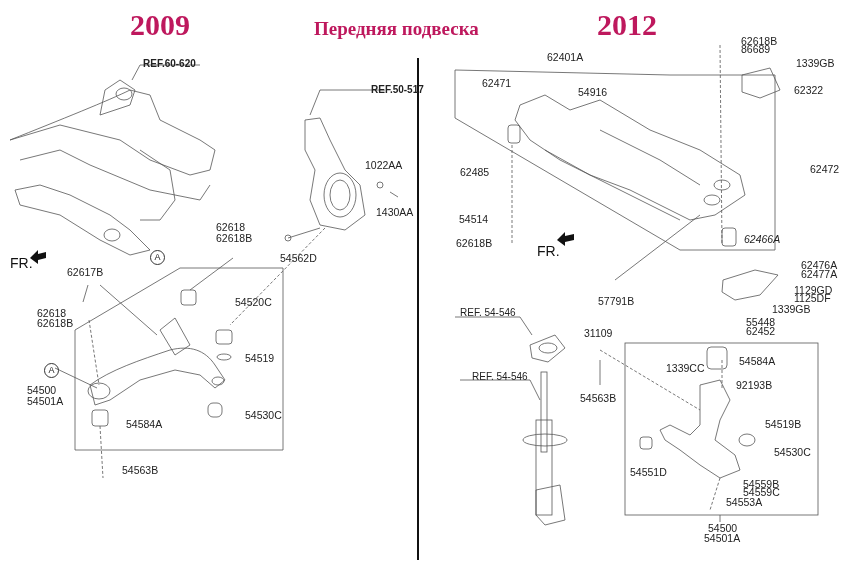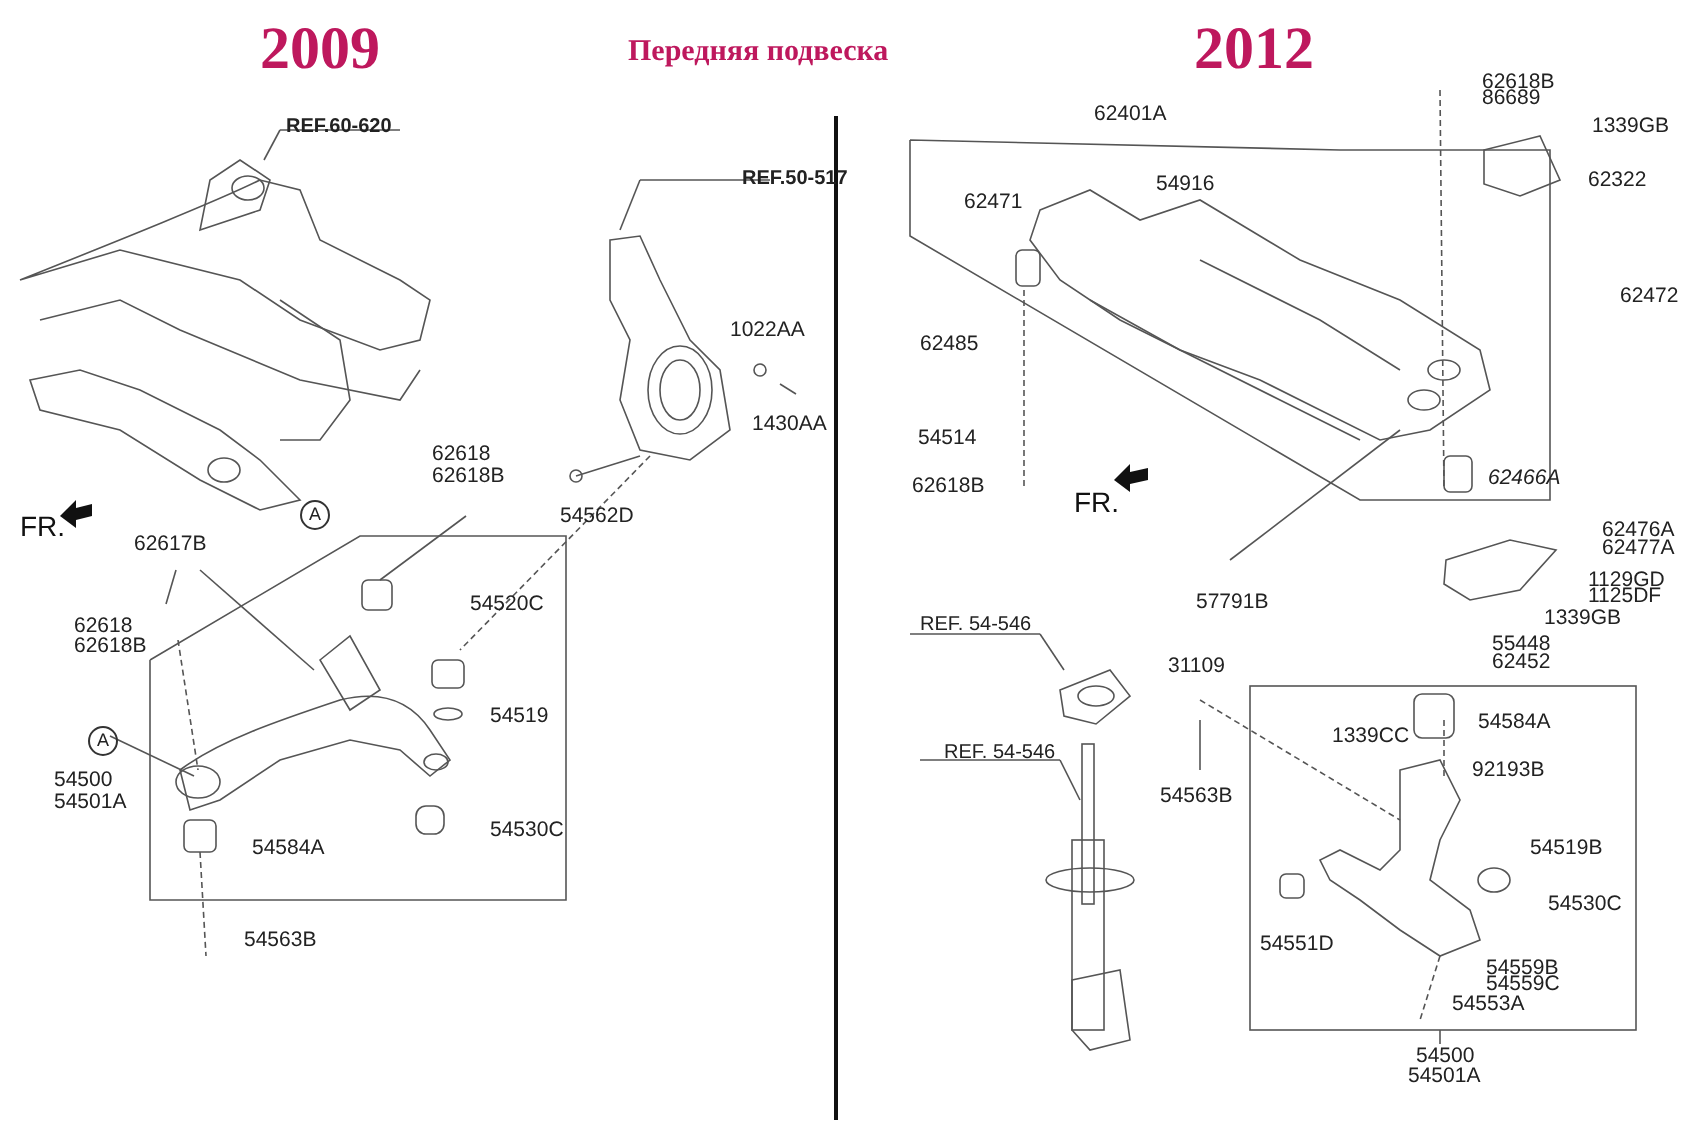--- a/index.html
+++ b/index.html
@@ -1,19 +1,19 @@
 <!DOCTYPE html>
 <html><head>
 <meta charset="utf-8">
 <style>
   html,body{margin:0;padding:0;background:#fff;}
   body{width:853px;height:567px;position:relative;overflow:hidden;font-family:"Liberation Sans",sans-serif;color:#222;}
   .title{position:absolute;font-family:"Liberation Serif",serif;font-weight:bold;color:#be185d;}
   .year{font-size:30px;}
-  .subtitle{font-size:15px;}
+  .subtitle{font-size:19px;}
   .lbl{position:absolute;font-size:10.5px;line-height:11px;white-space:nowrap;color:#222;}
   .ref{position:absolute;font-size:10px;font-weight:bold;white-space:nowrap;color:#222;}
   .fr{position:absolute;font-size:14px;color:#111;}
   svg.art{position:absolute;left:0;top:0;}
   .circ{position:absolute;width:13px;height:13px;border:1px solid #333;border-radius:50%;font-size:9px;line-height:13px;text-align:center;}
 </style>
 </head>
 <body>
 
 <svg class="art" width="853" height="567" viewBox="0 0 853 567">
@@ -135,25 +135,25 @@
 <div class="lbl" style="left:27px;top:385px;">54500</div>
 <div class="lbl" style="left:27px;top:396px;">54501A</div>
 <div class="lbl" style="left:245px;top:410px;">54530C</div>
 <div class="lbl" style="left:126px;top:419px;">54584A</div>
 <div class="lbl" style="left:122px;top:465px;">54563B</div>
 
 <div class="lbl" style="left:547px;top:52px;">62401A</div>
 <div class="lbl" style="left:741px;top:36px;">62618B</div>
 <div class="lbl" style="left:741px;top:44px;">86689</div>
 <div class="lbl" style="left:796px;top:58px;">1339GB</div>
-<div class="lbl" style="left:482px;top:96px;text-align:center;">62471</div>
+<div class="lbl" style="left:482px;top:78px;text-align:center;">62471</div>
 <div class="lbl" style="left:578px;top:87px;">54916</div>
 <div class="lbl" style="left:794px;top:85px;">62322</div>
 <div class="lbl" style="left:460px;top:135px;margin-top:32px;">62485</div>
-<div class="lbl" style="left:774px;top:143px;padding-left:36px;">62472</div>
+<div class="lbl" style="left:774px;top:164px;padding-left:36px;">62472</div>
 <div class="lbl" style="left:459px;top:214px;">54514</div>
 <div class="lbl" style="left:456px;top:238px;">62618B</div>
 <div class="fr" style="left:537px;top:243px;">FR.</div>
 <div class="lbl" style="left:744px;top:234px;font-style:italic;">62466A</div>
 <div class="lbl" style="left:801px;top:260px;">62476A</div>
 <div class="lbl" style="left:801px;top:269px;">62477A</div>
 <div class="lbl" style="left:794px;top:285px;">1129GD</div>
 <div class="lbl" style="left:794px;top:293px;">1125DF</div>
 <div class="lbl" style="left:598px;top:296px;">57791B</div>
 <div class="lbl" style="left:772px;top:304px;">1339GB</div>

